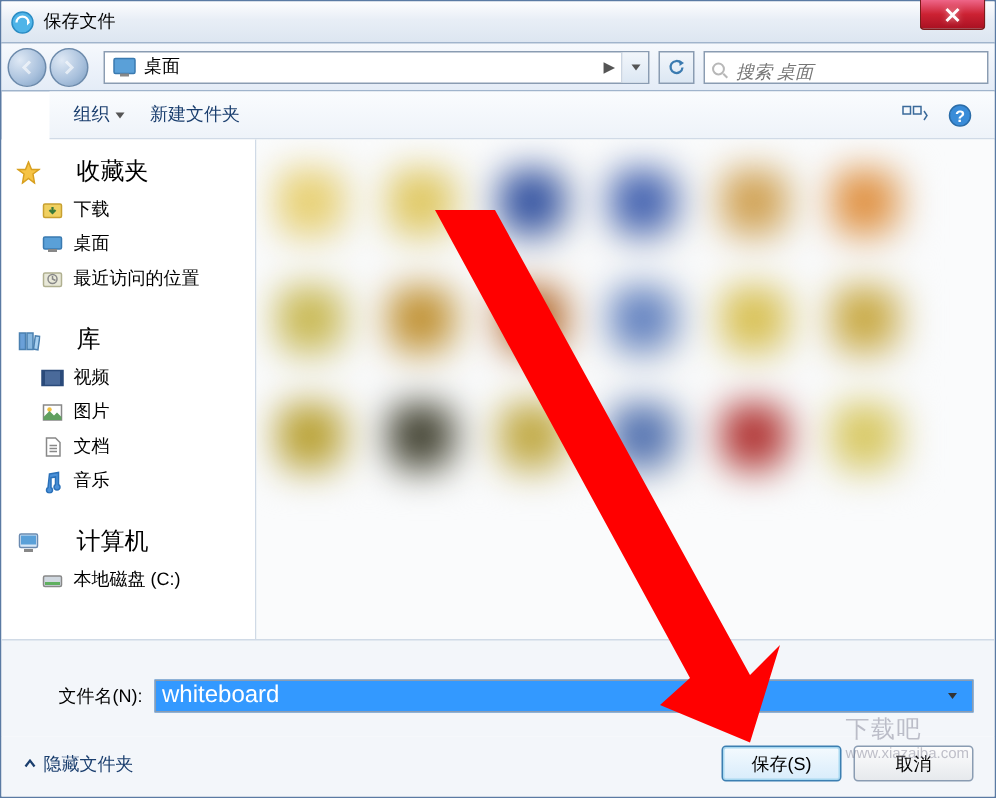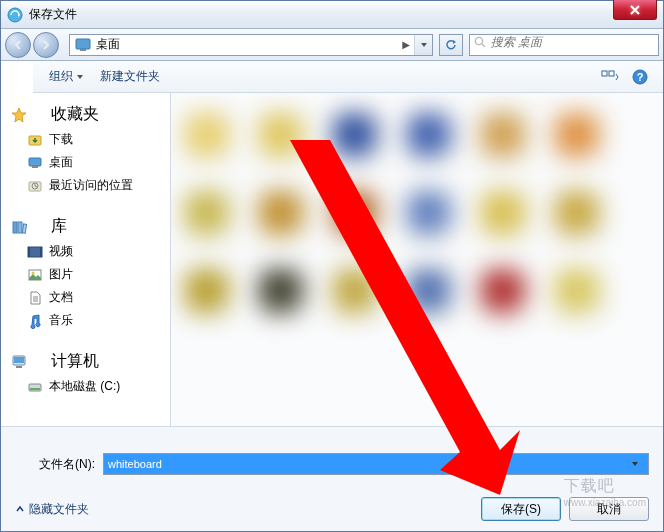--- a/index.html
+++ b/index.html
@@ -15,21 +15,21 @@
 
   .navbar { height: 32px; background: linear-gradient(#f6f9fd, #e4ecf7); border-bottom: 1px solid #a0b4cc; display: flex; align-items: center; padding: 0 4px; gap: 2px; }
   .nav-btn { width: 26px; height: 26px; border-radius: 50%; background: radial-gradient(circle at 30% 30%, #dfe9f5, #a8c0dc 60%, #7a9cc0); border: 1px solid #6c8aab; display: flex; align-items: center; justify-content: center; cursor: pointer; }
   .nav-btn svg { opacity: 0.6; }
   .addressbar { flex: 1; height: 22px; border: 1px solid #8a9cb2; background: #fff; display: flex; align-items: center; margin: 0 4px 0 8px; }
   .addr-icon { width: 18px; height: 18px; margin: 0 4px; }
   .addr-text { font-size: 12px; flex: 1; }
   .addr-sep { font-size: 10px; color: #555; padding: 0 4px; }
   .addr-drop { width: 18px; height: 20px; border-left: 1px solid #cbd5e2; display: flex; align-items: center; justify-content: center; background: linear-gradient(#f2f6fb,#dce7f3); cursor: pointer; }
   .refresh-btn { width: 24px; height: 22px; border: 1px solid #8a9cb2; background: linear-gradient(#f2f6fb,#dce7f3); display: flex; align-items: center; justify-content: center; cursor: pointer; }
-  .searchbar { width: 190px; height: 22px; border: 1px solid #8a9cb2; background: #fff; margin-left: 4px; display: flex; align-items: flex-start; padding: 0 4px; }
+  .searchbar { width: 190px; height: 22px; border: 1px solid #8a9cb2; background: #fff; margin-left: 4px; display: flex; align-items: flex-end; padding: 0 4px; }
   .searchbar input { border: none; outline: none; font-size: 12px; width: 100%; color: #888; font-style: italic; background: transparent; }
   .search-icon { width: 14px; height: 14px; margin-right: 4px; opacity: 0.6; }
 
   .toolbar { height: 32px; background: linear-gradient(#fafcfe, #eef3f9); border-bottom: 1px solid #d0dae6; display: flex; align-items: center; padding: 0 10px; gap: 4px; margin-left: 32px; }
   .tb-item { font-size: 12px; color: #1a3e6e; padding: 3px 6px; cursor: pointer; display: flex; align-items: center; gap: 3px; }
   .tb-spacer { flex: 1; }
   .tb-iconbtn { width: 26px; height: 22px; display: flex; align-items: center; justify-content: center; cursor: pointer; border-radius: 2px; }
 
   .body-area { flex: 1; display: flex; min-height: 0; }
   .sidebar { width: 170px; background: #fff; border-right: 1px solid #d0dae6; padding: 8px 4px; overflow: hidden; }
@@ -38,21 +38,21 @@
   .side-item { display: flex; align-items: center; gap: 6px; font-size: 12px; padding: 3px 6px 3px 22px; cursor: pointer; }
   .side-icon { width: 16px; height: 16px; flex-shrink: 0; }
 
   .content { flex: 1; background: #fafbfc; position: relative; overflow: hidden; }
   .thumb-grid { display: flex; flex-wrap: wrap; gap: 22px 18px; padding: 16px 10px; filter: blur(11px); }
   .thumb { width: 56px; height: 56px; border-radius: 6px; }
 
   .bottom-panel { border-top: 1px solid #d0dae6; padding: 10px 14px 8px; background: #f3f6fa; }
   .field-row { display: flex; align-items: center; margin-bottom: 8px; gap: 8px; margin-top: 16px; }
   .field-label { width: 80px; text-align: right; font-size: 12px; }
-  .field-input { flex: 1; height: 22px; border: 1px solid #8a9cb2; background: #fff; padding: 0 4px; font-size: 11px; display: flex; align-items: center; }
+  .field-input { flex: 1; height: 22px; border: 1px solid #8a9cb2; background: #fff; padding: 0 4px; font-size: 16px; display: flex; align-items: center; }
   .field-input.filename { color: #fff; background: #3399ff; }
   .field-input.filename span { background: #3399ff; }
   .field-drop { width: 18px; height: 20px; margin-left: auto; display: flex; align-items: center; justify-content: center; cursor: pointer; }
 
   .button-row { display: flex; align-items: center; padding: 6px 14px 10px; background: #f3f6fa; gap: 8px; }
   .hide-folders { font-size: 12px; color: #1a3e6e; cursor: pointer; display: flex; align-items: center; gap: 4px; }
   .button-row .spacer { flex: 1; }
   .dlg-btn { min-width: 80px; height: 24px; font-size: 12px; background: linear-gradient(#fdfdfd,#e6e9ed); border: 1px solid #8a9cb2; border-radius: 3px; cursor: pointer; padding: 0 12px; }
   .dlg-btn.default { border: 1px solid #3c7fb1; box-shadow: 0 0 0 1px #a8d8f0 inset; background: linear-gradient(#f4fafe,#d8ecfb); }
 

